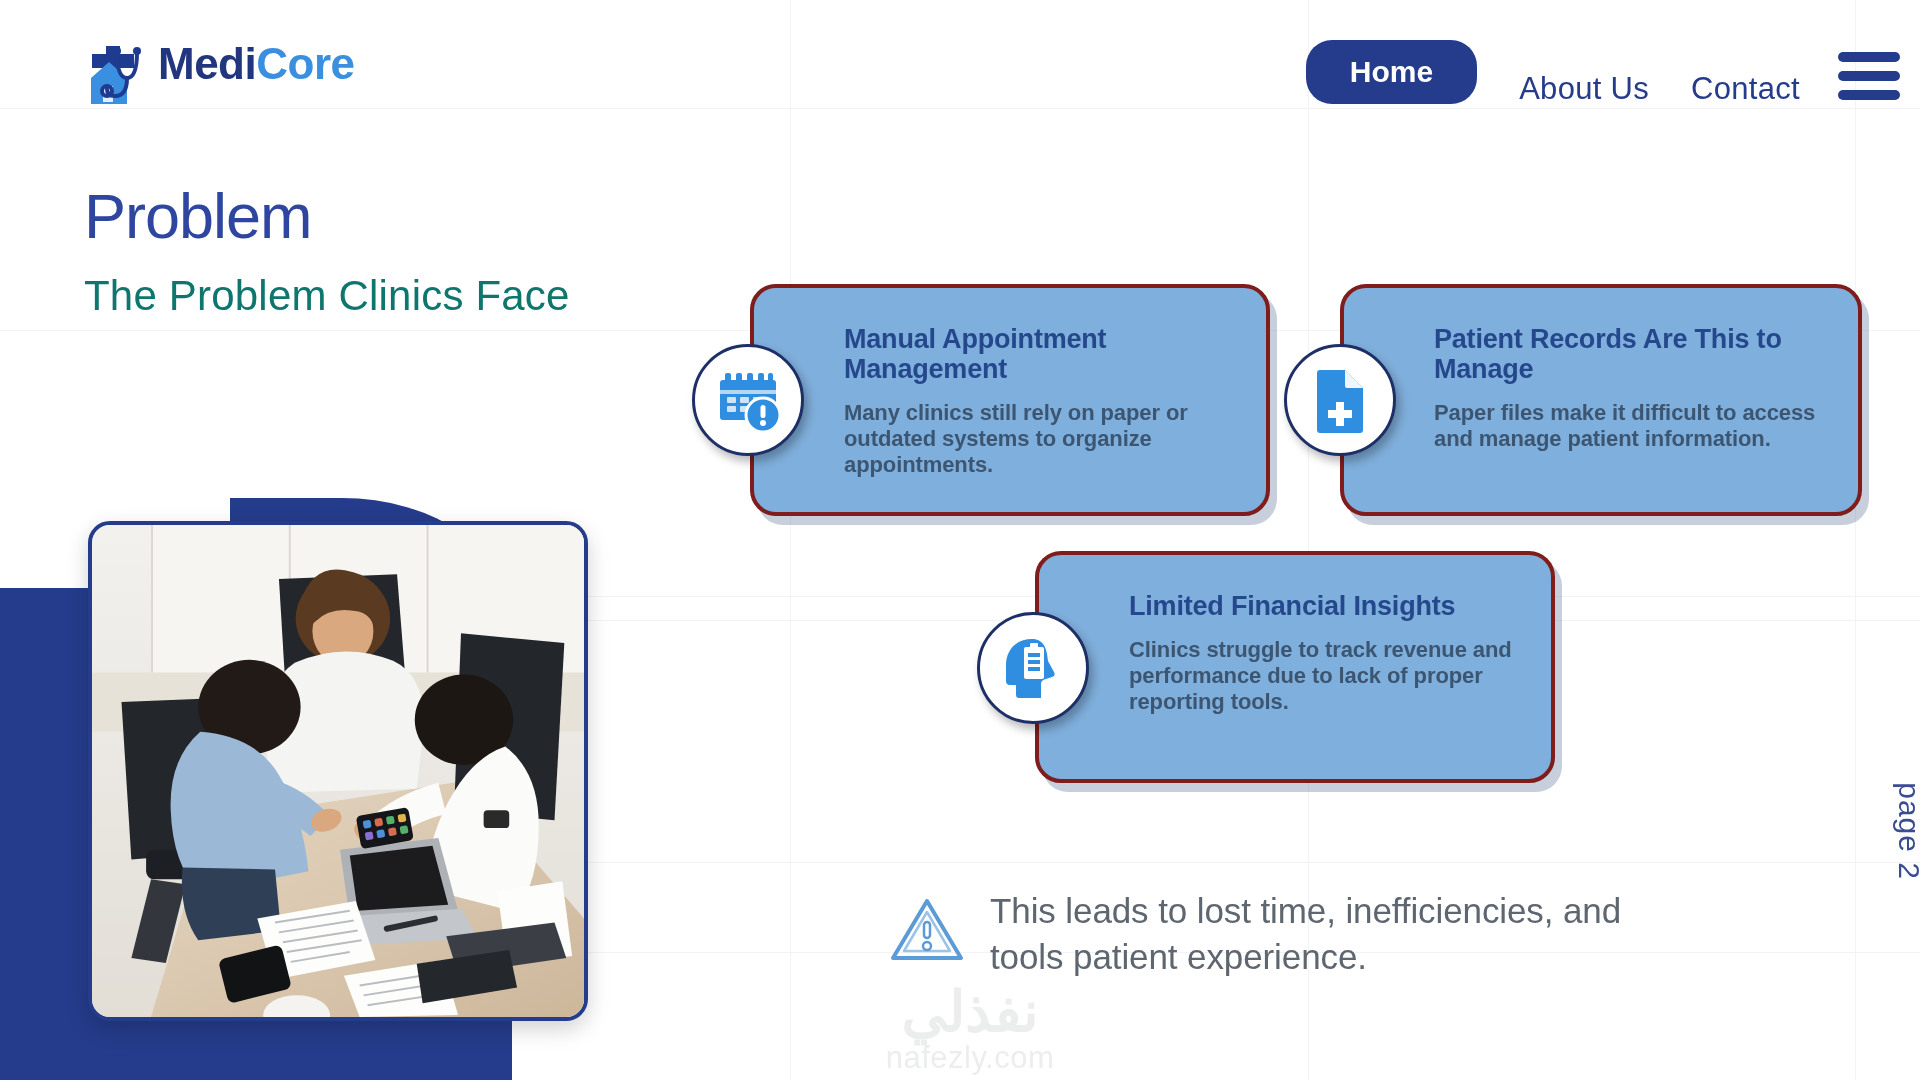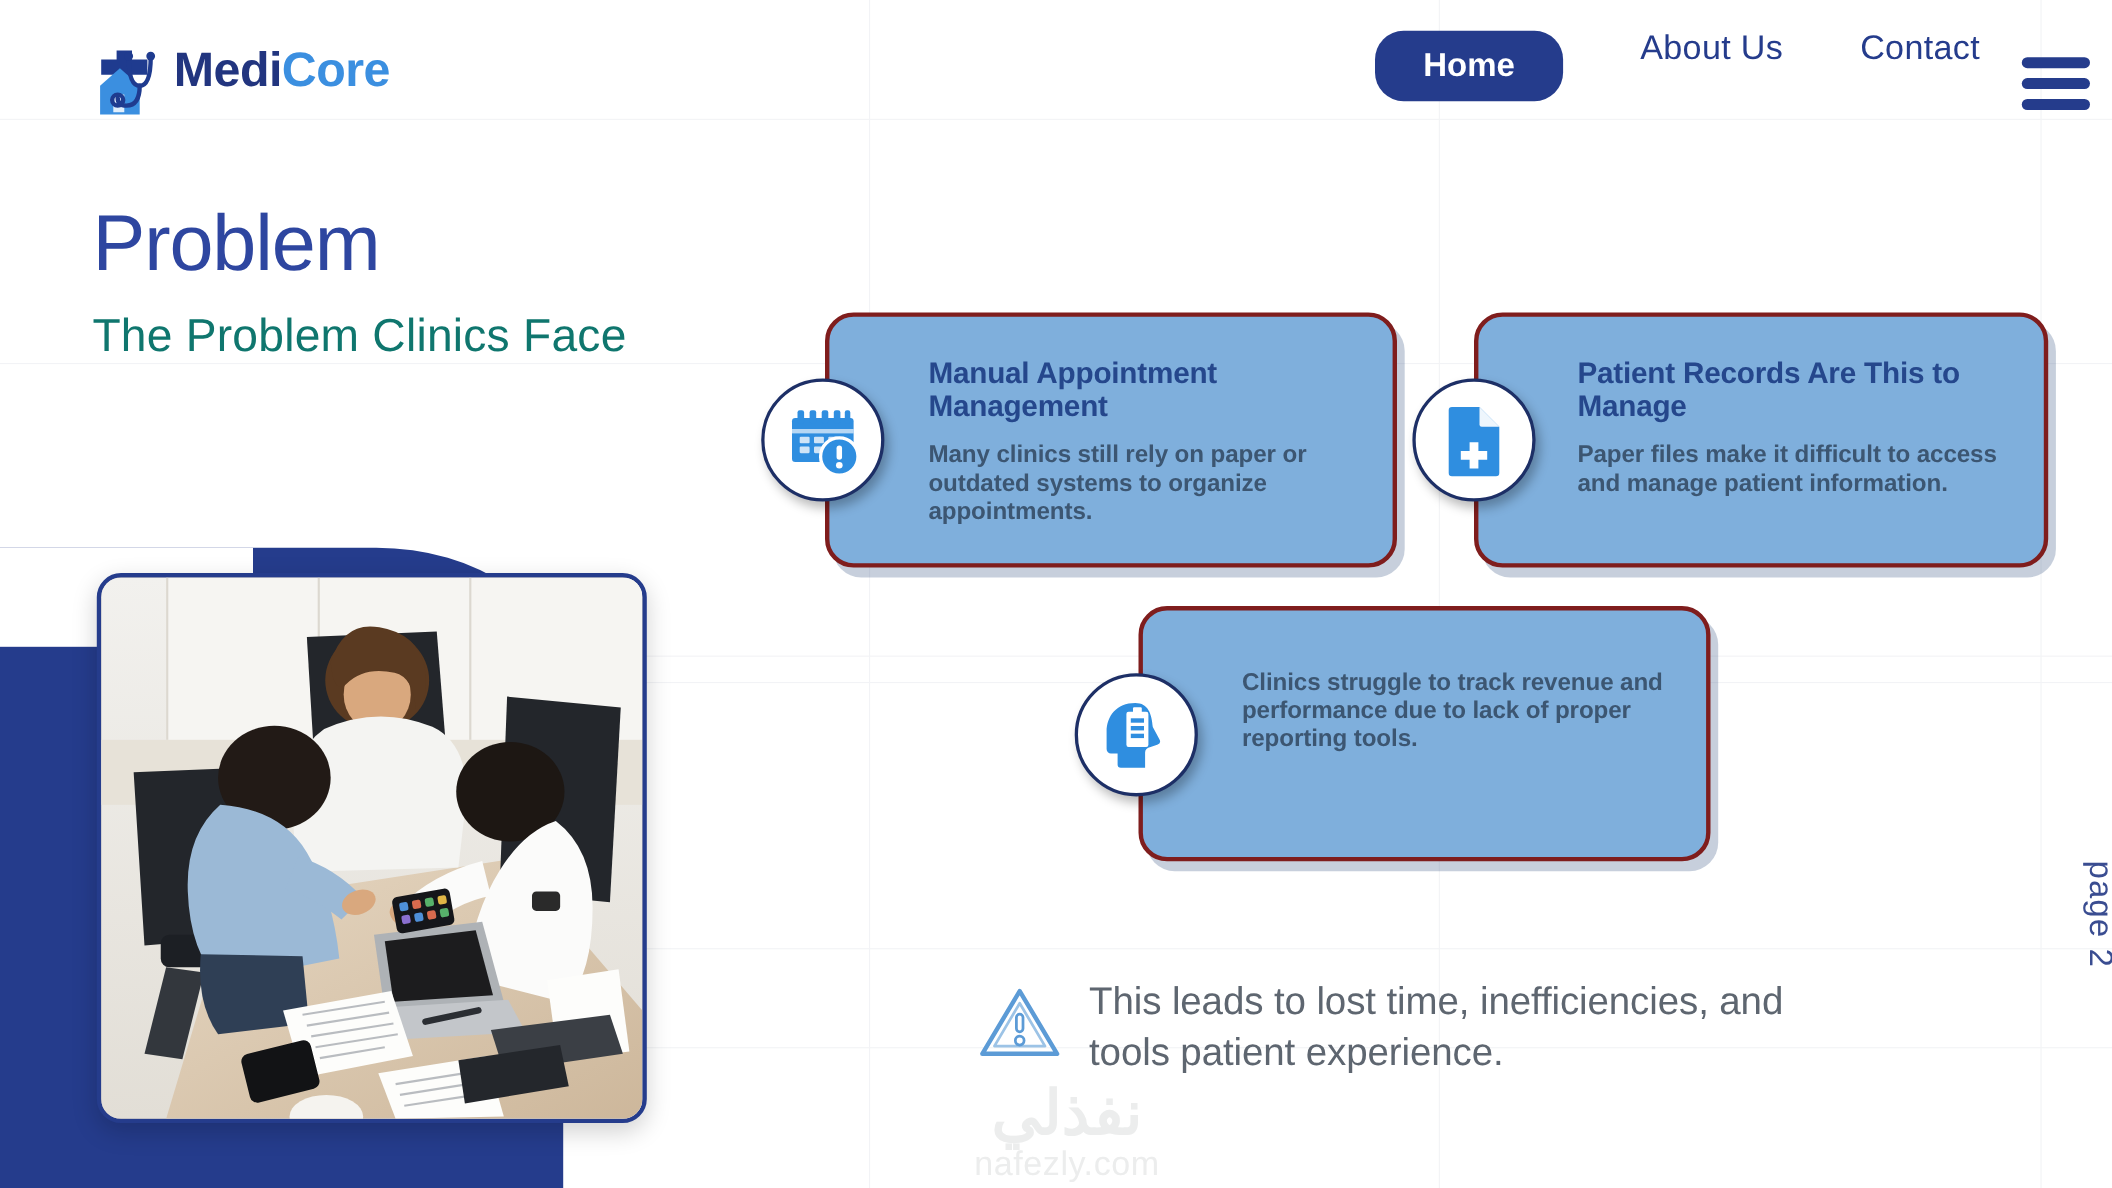--- a/index.html
+++ b/index.html
@@ -29,38 +29,38 @@
 
   
   .header { position:absolute; top:0; left:0; right:0; height:140px; z-index:6; }
 
   .logo-wrap{ position:absolute; left:84px; top:42px; display:flex; gap:12px; }
   .logo-mark{ width:62px; height:66px; position:relative; flex:none; }
   .logo-text{ font-size:44px; font-weight:700; letter-spacing:-0.5px; line-height:1; }
   .logo-text .t1{ color:#22357f; }
   .logo-text .t2{ color:#3b8fe0; }
 
-  .nav{ position:absolute; right:120px; top:28px; display:flex; align-items:flex-start; gap:70px; }
+  .nav{ position:absolute; right:120px; top:40px; display:flex; align-items:flex-end; gap:42px; }
   .nav-pill{
     background:#253C8C; color:#fff; font-size:30px; font-weight:700;
     padding:17px 44px; border-radius:26px; line-height:1; white-space:nowrap;
     cursor:pointer;
   }
   .nav-link{
     color:#253C8C; font-size:31px; font-weight:400; line-height:1;
     white-space:nowrap; cursor:pointer; letter-spacing:0.3px;
   }
   .burger{ position:absolute; right:20px; top:52px; width:62px; cursor:pointer; }
   .burger span{ display:block; height:10px; border-radius:5px; background:#253C8C; margin-bottom:9px; }
   .burger span:last-child{ margin-bottom:0; }
 
   
   .title-block{ position:absolute; left:84px; top:185px; z-index:5; }
   .t-problem{
-    font-size:72px; font-weight:300; color:#2E46A0; line-height:1.0;
+    font-size:63px; font-weight:300; color:#2E46A0; line-height:1.0;
     letter-spacing:-1px;
   }
   .t-statement{
     font-size:96px; font-weight:800; color:#253C8C; line-height:1.05;
     letter-spacing:-1px; margin-top:2px;
   }
   .t-sub{
     font-size:42px; font-weight:400; color:#0f766e; margin-top:24px; letter-spacing:0.2px;
   }
 
@@ -314,20 +314,21 @@
 <div class="icon-badge b2">
   <svg width="66" height="72" viewBox="0 0 66 72">
     <path d="M10 6 h28 l18 18 v42 a3 3 0 0 1 -3 3 H13 a3 3 0 0 1 -3 -3 V9 a3 3 0 0 1 3 -3 z" fill="#2f8ee0"></path>
     <path d="M38 6 l18 18 h-16 a2 2 0 0 1 -2 -2 z" fill="#ffffff" opacity=".92"></path>
     <path d="M29 38 h8 v8 h8 v8 h-8 v8 h-8 v-8 h-8 v-8 h8 z" fill="#ffffff"></path>
   </svg>
 </div>
 
 <div class="card card3">
   <div class="card-inner">
+    <div class="card-title">Limited Financial Insights</div>
     <div class="card-desc">Clinics struggle to track revenue and performance due to lack of proper reporting tools.</div>
   </div>
 </div>
 <div class="icon-badge b3">
   <svg width="70" height="70" viewBox="0 0 70 70">
     <path d="M34 6 C17 6 8 18 8 32 v16 a4 4 0 0 0 4 4 h6 v10 a3 3 0 0 0 3 3 h22 v-14 q0 -4 5 -5 l6 -2 q4 -1 2 -5 l-6 -11 C49 16 46 6 34 6 z" fill="#2f8ee0"></path>
     <rect x="26" y="14" width="20" height="32" rx="2" fill="#ffffff"></rect>
     <g fill="#2f8ee0">
       <rect x="30" y="20" width="12" height="4"></rect>
         <rect x="30" y="27" width="12" height="4"></rect>

